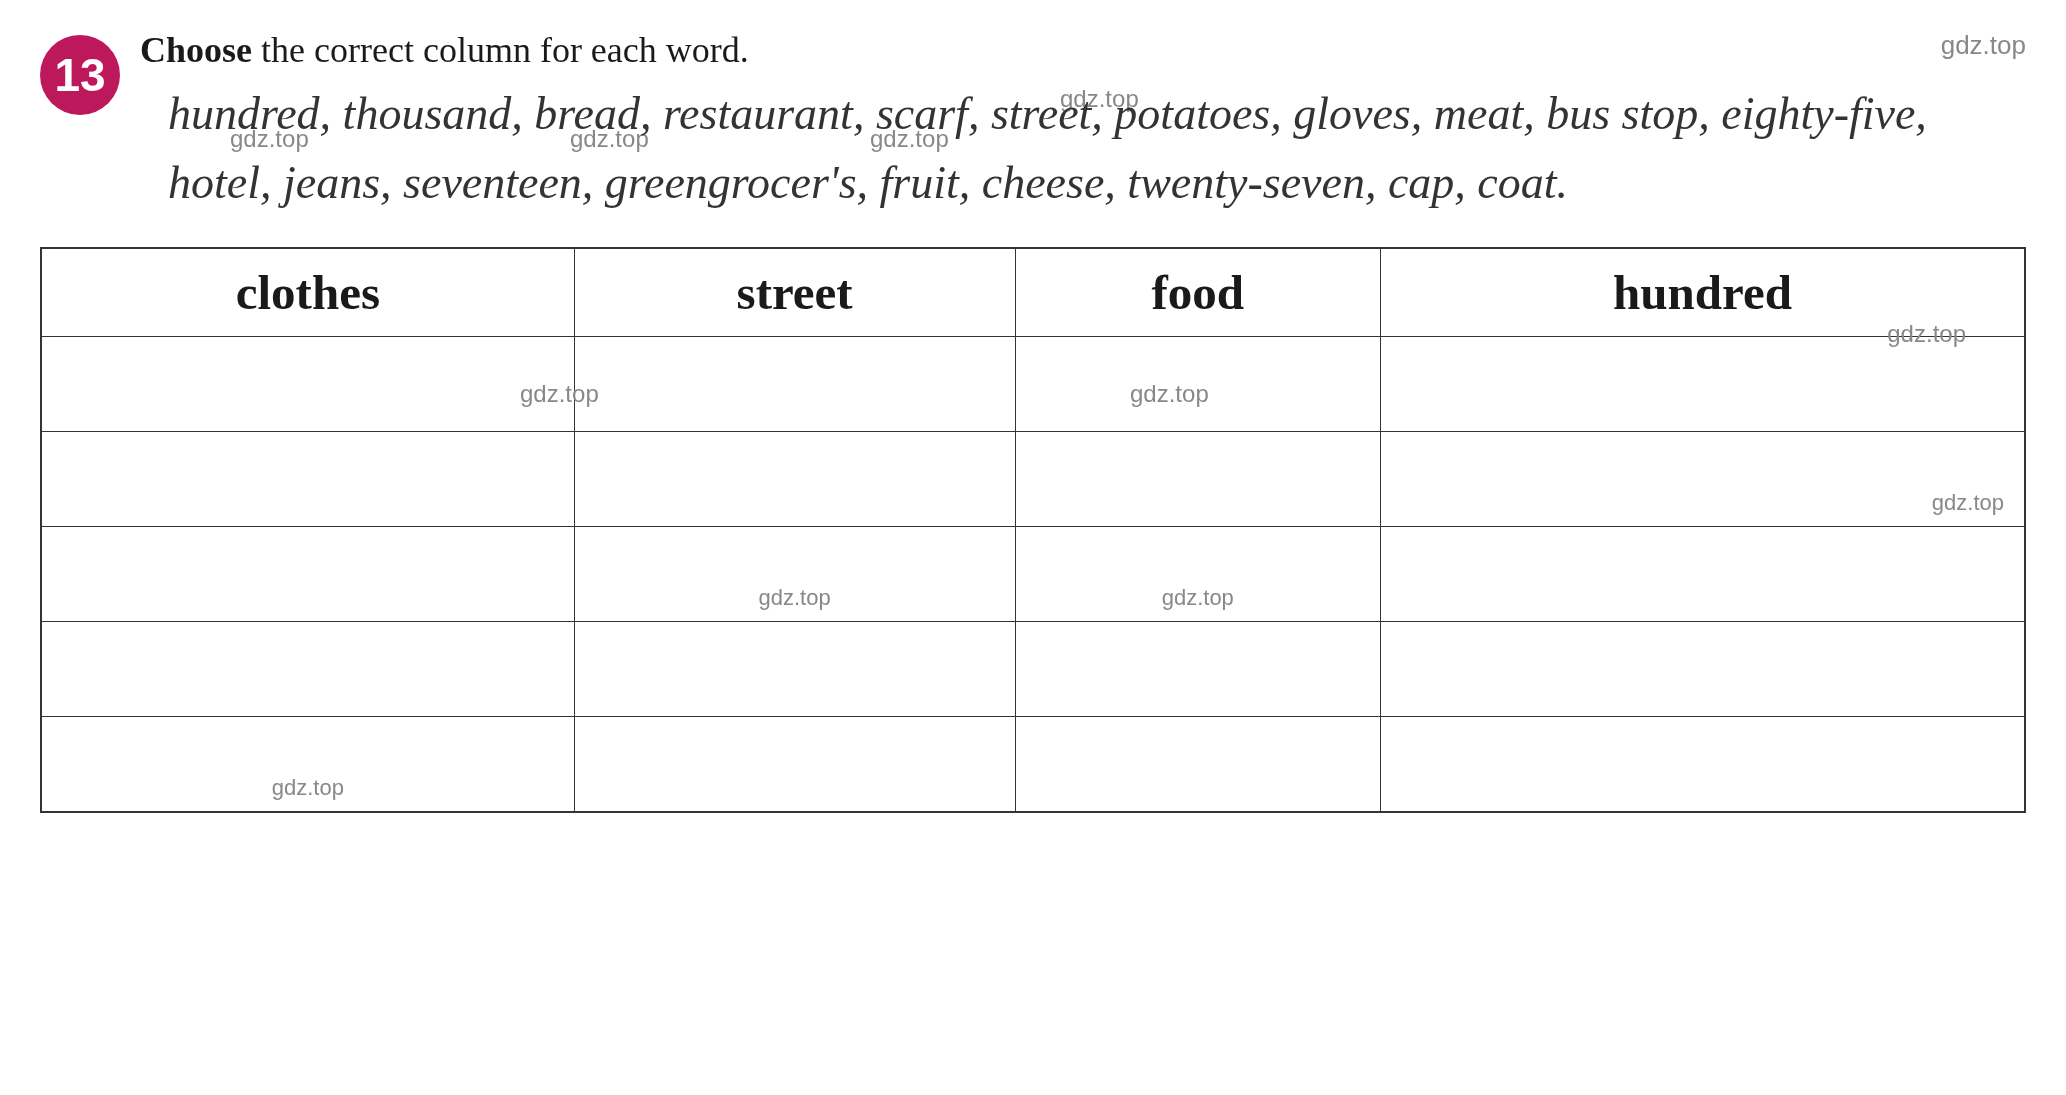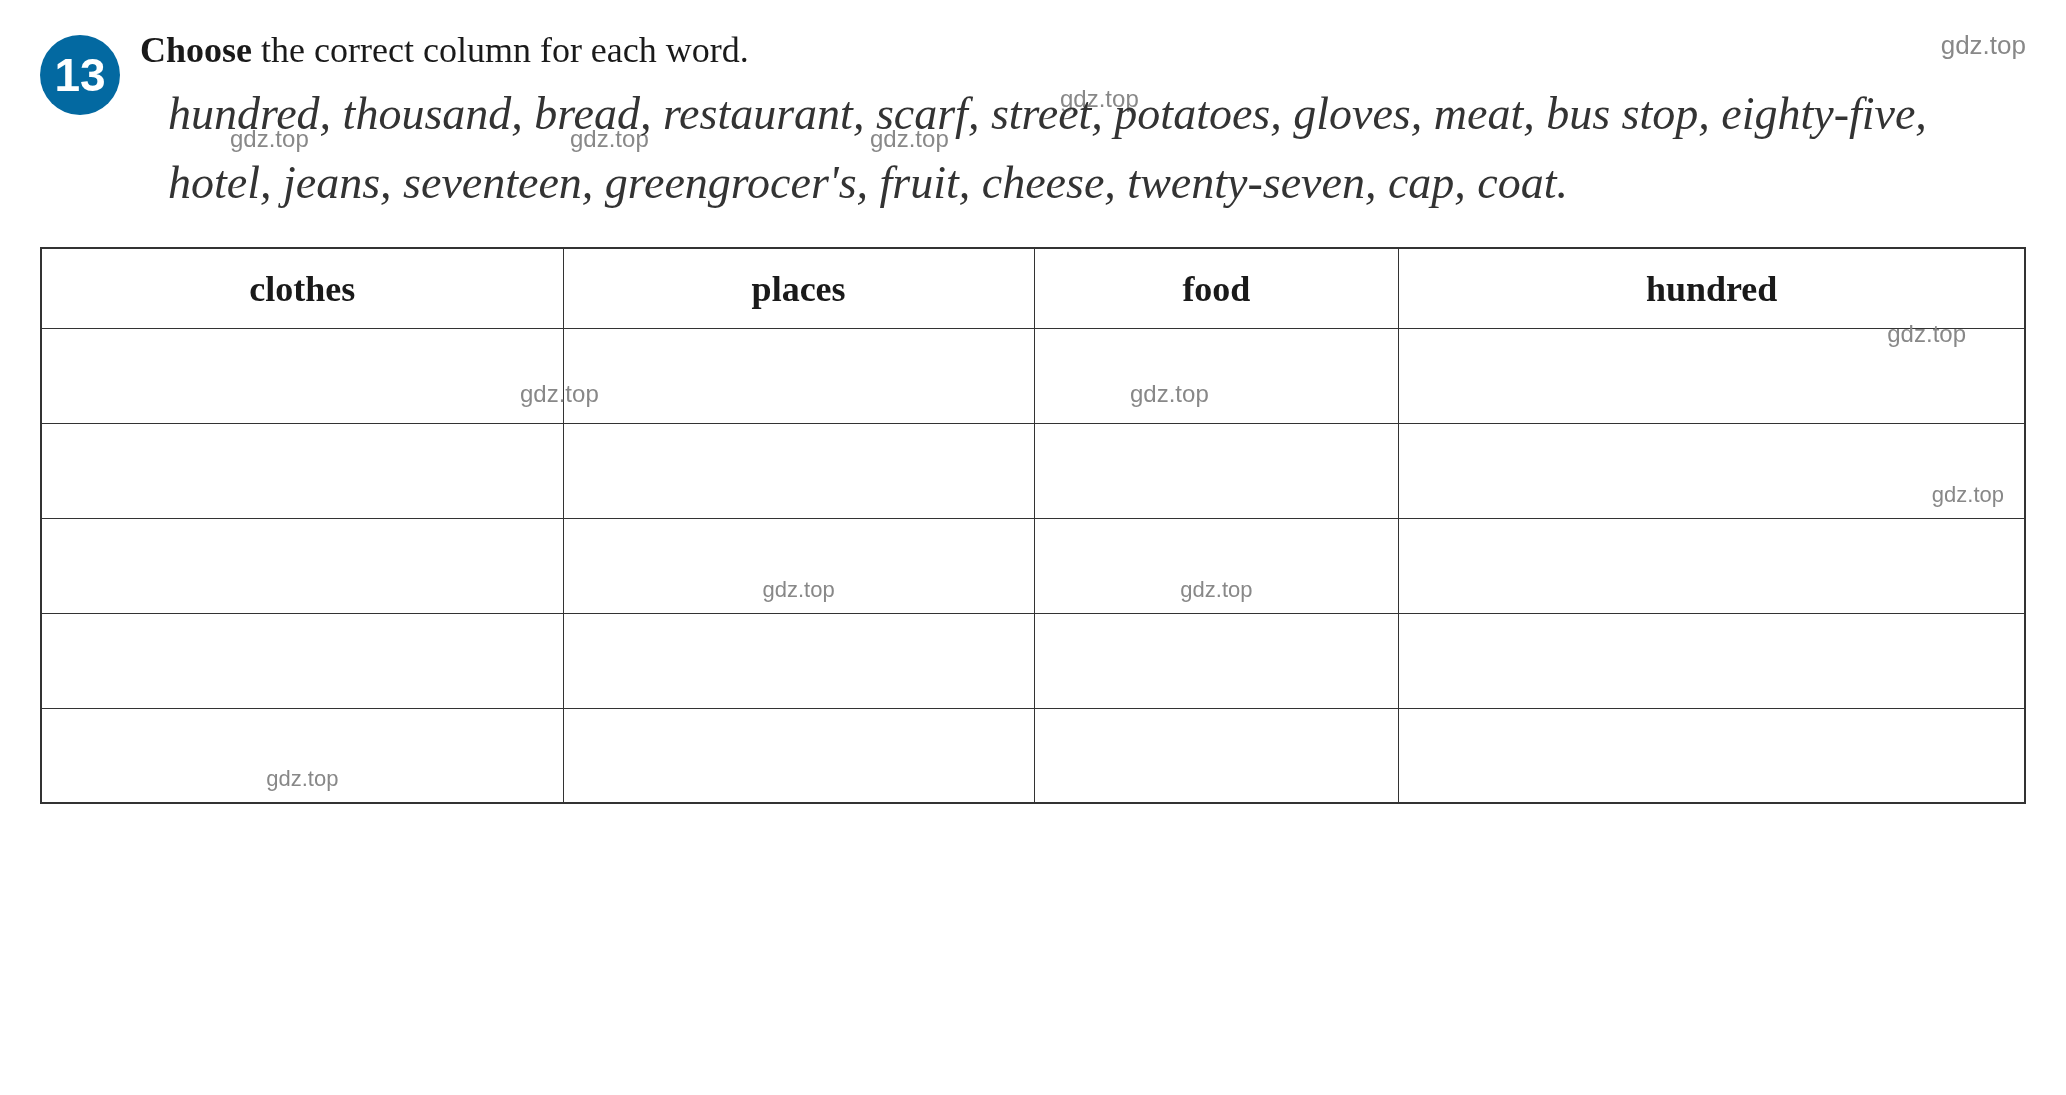--- a/index.html
+++ b/index.html
@@ -37,21 +37,21 @@
     .task-header {
       display: flex;
       align-items: flex-start;
       margin-bottom: 20px;
       position: relative;
     }
 
     .task-number {
       width: 80px;
       height: 80px;
-      background: #0369a1;
+      background: #be185d;
       border-radius: 50%;
       display: flex;
       align-items: center;
       justify-content: center;
       color: white;
       font-size: 46px;
       font-weight: bold;
       font-family: Arial, sans-serif;
       flex-shrink: 0;
       margin-right: 20px;
@@ -99,21 +99,21 @@
 
     .table-section th,
     .table-section td {
       border: 1.5px solid #333333;
       padding: 0;
       min-height: 90px;
       height: 90px;
     }
 
     .table-section th {
-      font-size: 36px;
+      font-size: 49px;
       font-weight: bold;
       font-family: Georgia, serif;
       text-align: center;
       vertical-align: middle;
       color: #1a1a1a;
       padding: 15px 10px;
       background: #ffffff;
       height: 80px;
     }
 
@@ -176,21 +176,21 @@
       </div>
 
       <div class="word-list">hundred, thousand, bread, restaurant, scarf, street, potatoes, gloves, meat, bus stop, eighty-five, hotel, jeans, seventeen, greengrocer's, fruit, cheese, twenty-seven, cap, coat.</div>
     </div>
   </div>
 
   <table class="table-section">
     <thead>
       <tr>
         <th>clothes</th>
-        <th>places</th>
+        <th>street</th>
         <th>food</th>
         <th>hundred</th>
       </tr>
     </thead>
     <tbody>
 
       <tr>
         <td></td>
         <td></td>
         <td></td>

